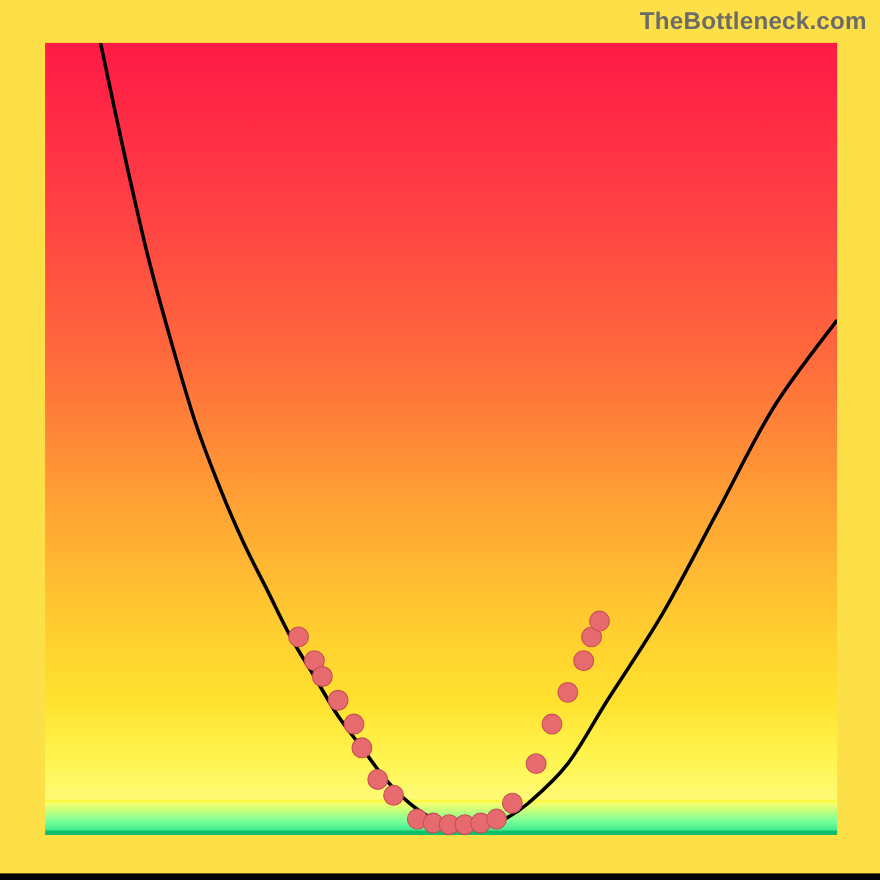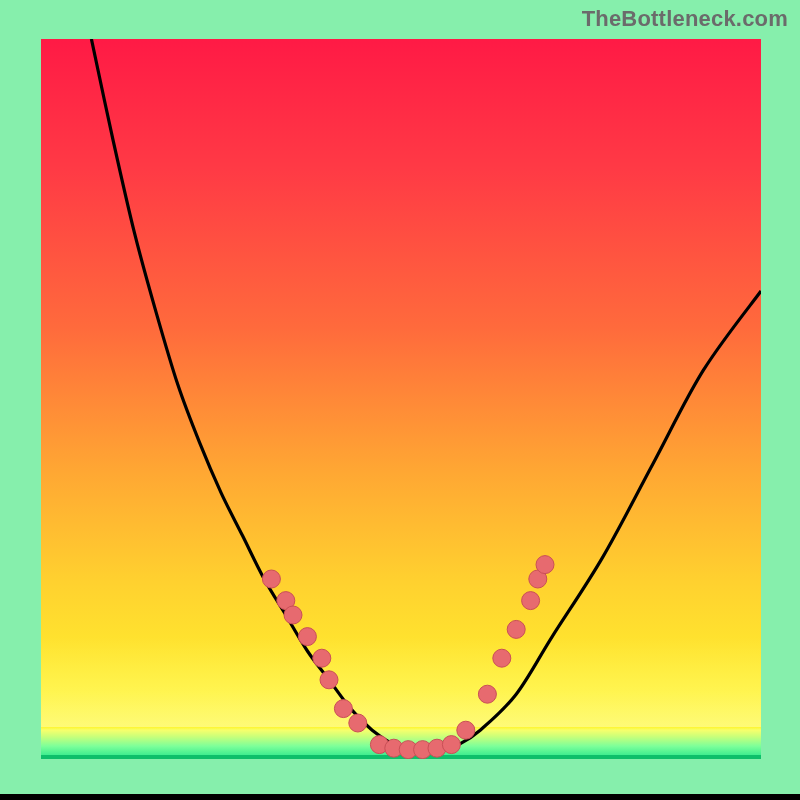--- a/index.html
+++ b/index.html
@@ -8,21 +8,21 @@
     width: 800px;
     height: 800px;
     background: #000;
     overflow: hidden;
     font-family: Arial, Helvetica, sans-serif;
   }
   .frame {
     position: relative;
     width: 800px;
     height: 794px;
-    background: #86efac;
+    background: #fde047;
   }
   .plot-area {
     position: absolute;
     left: 41px;
     top: 39px;
     width: 720px;
     height: 720px;
     
     background: linear-gradient(
       to bottom,

